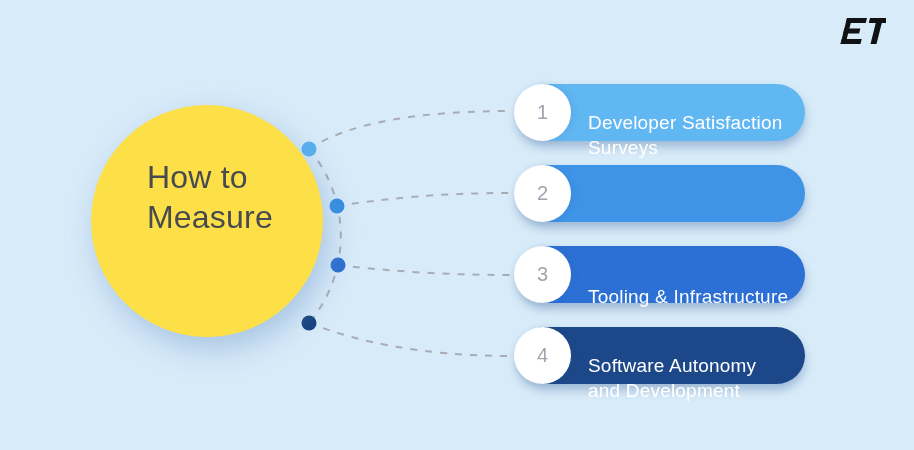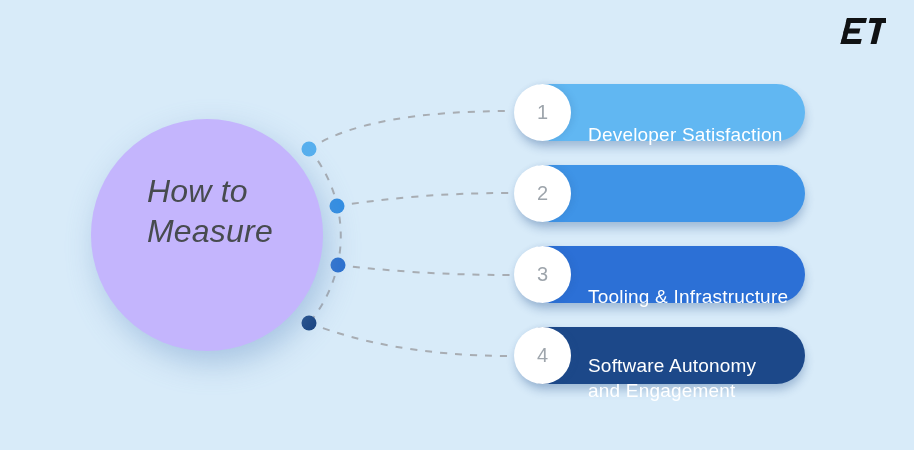--- a/index.html
+++ b/index.html
@@ -7,25 +7,24 @@
     width:914px;height:450px;
     font-family:"Liberation Sans","DejaVu Sans",sans-serif;
     overflow:hidden;
   }
   .canvas{
     position:relative;width:914px;height:450px;
     background:#D8EBF9;
   }
   
   .center-circle{
-    position:absolute;left:91px;top:119px;
+    position:absolute;left:91px;top:105px;
     width:232px;height:232px;border-radius:50%;
-    background:#c4b5fd;
+    background:#fde047;
     box-shadow:6px 12px 30px rgba(110,150,200,0.45);
-    font-style:italic;
   }
   .center-text{
     position:absolute;left:56px;top:52px;
     font-size:32px;line-height:40px;color:#474B4F;
     letter-spacing:0.2px;
   }
   .center-text .bold-line{font-weight:bold;color:#35393D;}
   
   .connectors{position:absolute;left:0;top:0;width:914px;height:450px;}
   
@@ -75,39 +74,40 @@
     <div class="center-text">
       <div>How to</div>
       <div>Measure</div>
     </div>
   </div>
 
   <div class="pill" style="top: 84px; background: rgb(97, 183, 242);">
     <div class="pill-num">1</div>
     <div class="pill-label">
       <div>Developer Satisfaction</div>
+      <div>Surveys</div>
     </div>
   </div>
 
   <div class="pill" style="top: 165px; background: rgb(63, 148, 231);">
     <div class="pill-num">2</div>
   </div>
 
   <div class="pill" style="top: 246px; background: rgb(44, 112, 214);">
     <div class="pill-num">3</div>
     <div class="pill-label">
       <div>Tooling &amp; Infrastructure</div>
     </div>
   </div>
 
   <div class="pill" style="top: 327px; background: rgb(28, 72, 137);">
     <div class="pill-num">4</div>
     <div class="pill-label">
       <div>Software Autonomy</div>
-      <div>and Engagement</div>
+      <div>and Development</div>
     </div>
   </div>
 
   <svg class="logo" viewBox="0 0 56 28" aria-label="ET">
     <g transform="translate(9,1) skewX(-14)" fill="#101214">
 
       <rect x="8" y="0" width="5" height="26"></rect>
       <rect x="8" y="0" width="20" height="5"></rect>
       <rect x="8" y="10.5" width="16" height="5"></rect>
       <rect x="8" y="21" width="20" height="5"></rect>

